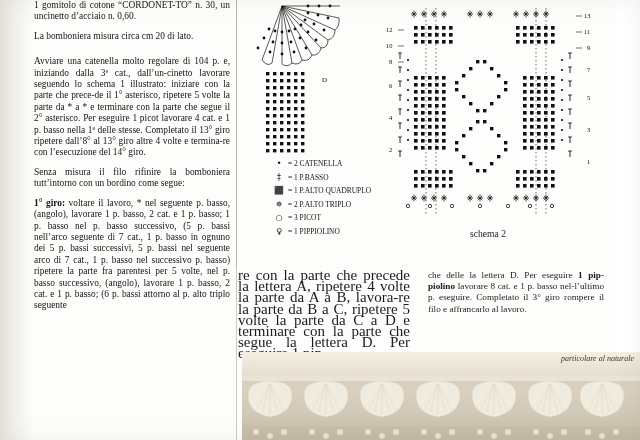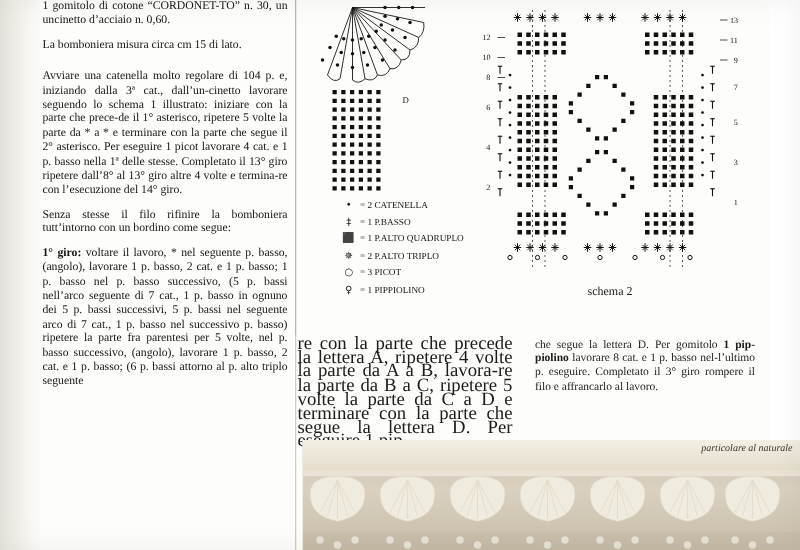--- a/index.html
+++ b/index.html
@@ -156,23 +156,23 @@
 </style>
 </head>
 <body>
 
 <div class="page">
 
   <div class="left-margin-shade"></div>
 
   <div class="col-left">
     <p style="margin-top:0px;">1 gomitolo di cotone “CORDONET-TO” n. 30, un uncinetto d’acciaio n. 0,60.</p>
-    <p>La bomboniera misura circa cm 15 di lato.</p>
+    <p>La bomboniera misura circa cm 20 di lato.</p>
     <p style="margin-top:14px;">Avviare una catenella molto regolare di 104 p. e, iniziando dalla 3ª cat., dall’un-cinetto lavorare seguendo lo schema 1 illustrato: iniziare con la parte che prece-de il 1° asterisco, ripetere 5 volte la parte da * a * e terminare con la parte che segue il 2° asterisco. Per eseguire 1 picot lavorare 4 cat. e 1 p. basso nella 1ª delle stesse. Completato il 13° giro ripetere dall’8° al 13° giro altre 4 volte e termina-re con l’esecuzione del 14° giro.</p>
-    <p>Senza stesse il filo rifinire la bomboniera tutt’intorno con un bordino come segue:</p>
+    <p>Senza misura il filo rifinire la bomboniera tutt’intorno con un bordino come segue:</p>
     <p><span class="bold">1° giro:</span><span> voltare il lavoro, * nel seguente p. basso, (angolo), lavorare 1 p. basso, 2 cat. e 1 p. basso; 1 p. basso nel p. basso successivo, (5 p. bassi nell’arco seguente di 7 cat., 1 p. basso in ognuno dei 5 p. bassi successivi, 5 p. bassi nel seguente arco di 7 cat., 1 p. basso nel successivo p. basso) ripetere la parte fra parentesi per 5 volte, nel p. basso successivo, (angolo), lavorare 1 p. basso, 2 cat. e 1 p. basso; (6 p. bassi attorno al p. alto triplo seguente</span></p>
   </div>
 
   <div class="vrule"></div>
   <div class="vrule2"></div>
 
   <div class="chart-area">
     <svg class="chart-svg" width="400" height="250" viewBox="0 0 400 250" xmlns="http://www.w3.org/2000/svg">
       <defs>
         <g id="sq">
@@ -710,21 +710,21 @@
       <span class="legend-sym">♀</span>
       <span class="legend-txt">= 1 PIPPIOLINO</span>
     </div>
   </div>
 
   <div class="col-mid">
     <p>re con la parte che precede la lettera A, ripetere 4 volte la parte da A a B, lavora-re la parte da B a C, ripetere 5 volte la parte da C a D e terminare con la parte che segue la lettera D. Per eseguire 1 pip-</p>
   </div>
 
   <div class="col-right">
-    <p><span>che segue la lettera D. Per gomitolo </span><span class="bold">1 pip-piolino</span><span> lavorare 8 cat. e 1 p. basso nel-l’ultimo p. eseguire. Completato il 3° giro rompere il filo e affrancarlo al lavoro.</span></p>
+    <p><span>che delle la lettera D. Per eseguire </span><span class="bold">1 pip-piolino</span><span> lavorare 8 cat. e 1 p. basso nel-l’ultimo p. eseguire. Completato il 3° giro rompere il filo e affrancarlo al lavoro.</span></p>
   </div>
 
   <div class="photo">
     <svg class="lace-svg" width="398" height="88" viewBox="0 0 398 88" xmlns="http://www.w3.org/2000/svg">
       <defs>
         <linearGradient id="bg" x1="0" y1="0" x2="0" y2="1">
           <stop offset="0%" stop-color="#cfc5b3"></stop>
           <stop offset="45%" stop-color="#d9d0c0"></stop>
           <stop offset="100%" stop-color="#c8bda9"></stop>
         </linearGradient>

